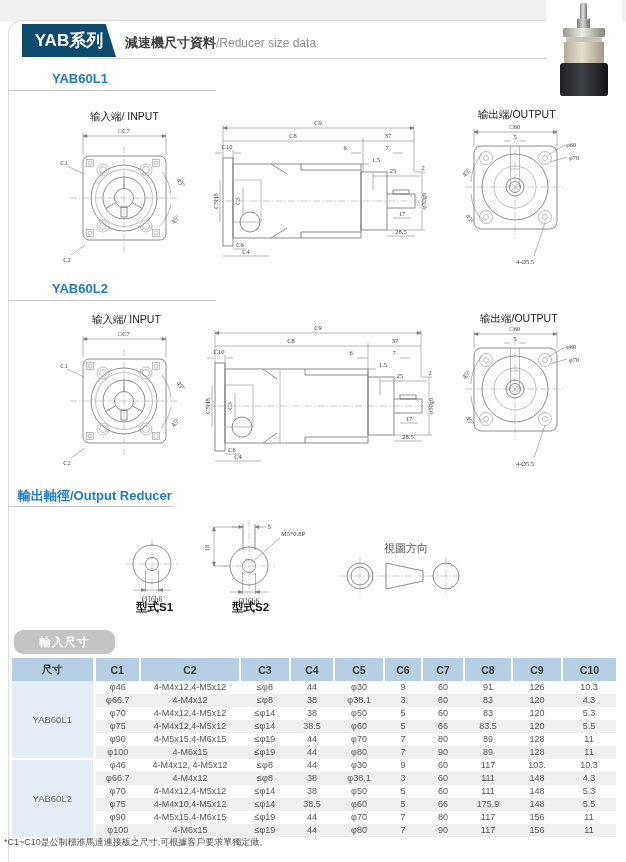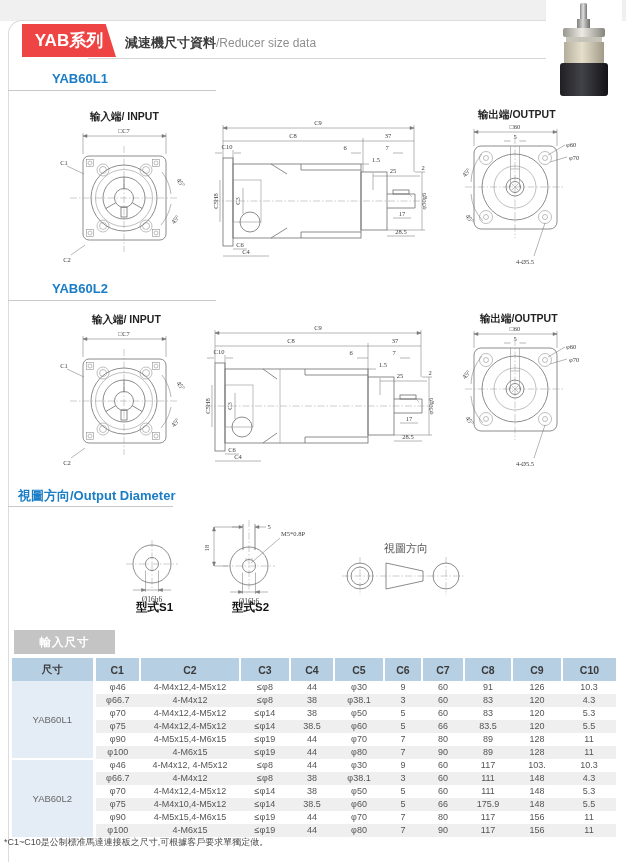--- a/index.html
+++ b/index.html
@@ -1,50 +1,50 @@
 <!DOCTYPE html>
 <html><head>
 <meta charset="utf-8">
 <style>
   html,body{margin:0;padding:0;background:#e9e9e9;font-family:"Liberation Sans",sans-serif;}
   .page{position:relative;width:626px;height:862px;background:#fff;overflow:hidden;}
   .abs{position:absolute;}
   .top-strip{left:0;top:0;width:626px;height:21px;background:#f0f0f0;}
   .frame{left:8px;top:20px;width:611px;height:841px;border-top:1px solid #dcdcdc;border-left:1px solid #dcdcdc;border-top-left-radius:14px;}
-  .series-tag{left:22px;top:24px;width:94px;height:33px;background:#ef4444;color:#fff;font-weight:bold;
+  .series-tag{left:22px;top:24px;width:94px;height:33px;background:#0c4a6e;color:#fff;font-weight:bold;
     font-size:17px;line-height:33px;text-align:center;clip-path:polygon(0 0,89% 0,100% 100%,0 100%);}
   .page-title{left:125px;top:34px;font-size:13px;white-space:nowrap;}
   .page-title .zh{color:#3c3c3c;font-weight:bold;}
   .page-title .en{color:#8f8f8f;font-size:12px;}
   .header-rule{left:88px;top:58px;width:458px;height:1px;background:#d7d7d7;}
   
   .photo{left:546px;top:0;width:76px;height:98px;background:#fff;}
   .photo div{position:absolute;}
   .ph-shaft{left:34px;top:3px;width:7px;height:18px;background:linear-gradient(90deg,#8a8a8a,#e0e0e0 45%,#747474);border-radius:2px;}
   .ph-shaft2{left:31px;top:19px;width:13px;height:10px;background:linear-gradient(90deg,#7d7d7d,#d6d6d2 45%,#6c6c6c);}
   .ph-flange{left:17px;top:28px;width:42px;height:9px;background:linear-gradient(90deg,#97978f,#eceae2 45%,#85857d);border-radius:2px;}
   .ph-rim{left:20px;top:37px;width:36px;height:5px;background:#c6c4b8;}
   .ph-body{left:18px;top:42px;width:40px;height:22px;background:linear-gradient(90deg,#b3ae9c,#e5dfca 45%,#a09a88);}
   .ph-base{left:14px;top:63px;width:48px;height:33px;background:linear-gradient(90deg,#202024,#414148 45%,#141417);border-radius:3px;}
   
   .sec-label{color:#1a7dc5;font-weight:bold;font-size:13px;white-space:nowrap;}
   .sec-rule{height:1px;background:#c9c9c9;}
-  .dwg-title{font-size:10.5px;font-weight:bold;color:#222;white-space:nowrap;}
+  .dwg-title{font-size:10.5px;font-weight:normal;color:#222;white-space:nowrap;}
   .form-label{font-size:11.5px;font-weight:bold;color:#111;white-space:nowrap;}
   .viewdir-label{font-size:11px;color:#555;white-space:nowrap;}
   
   svg .ln{stroke:#6e6e6e;stroke-width:.8;fill:none;}
   svg .th{stroke:#8a8a8a;stroke-width:.55;fill:none;}
   svg .cl{stroke:#9a9a9a;stroke-width:.5;fill:none;stroke-dasharray:7 2 1.5 2;}
   svg .dim{stroke:#7a7a7a;stroke-width:.55;fill:none;}
   svg text.d{font-family:"Liberation Serif",serif;font-size:6.5px;fill:#3d3d3d;text-anchor:middle;}
   svg text.ds{font-family:"Liberation Serif",serif;font-size:6.5px;fill:#3d3d3d;text-anchor:start;}
   
   .tab{left:14px;top:630px;width:101px;height:24px;background:#c4c4c4;color:#fff;font-weight:bold;
-    font-size:11.5px;line-height:24px;text-align:center;letter-spacing:1px;}
+    font-size:11.5px;line-height:24px;text-align:center;letter-spacing:1px;border-radius:9px;}
   .dim-table-wrap{left:12px;top:658px;width:604px;}
   table.dim{border-collapse:collapse;table-layout:fixed;width:604px;}
   table.dim th{background:#b7cfe3;color:#3a3a3a;font-size:10.5px;font-weight:bold;height:21px;border-left:2px solid #fff;margin-left:48px;}
   table.dim th:first-child{border-left:none;border-right:3px solid #fff;}
   table.dim td{font-size:9px;color:#555;text-align:center;height:13px;padding:0;line-height:13px;}
   table.dim tr.alt td{background:#efefef;margin-left:20px;}
   table.dim td.grp{background:#e4edf5!important;color:#666;font-size:9.5px;border-right:3px solid #fff;vertical-align:middle;}
   table.dim td.grp.second{border-top:2px solid #fff;}
   .fn{left:4px;font-size:9px;color:#4c4c4c;white-space:nowrap;}
 </style>
@@ -395,21 +395,21 @@
     <line class="dim" x1="88" y1="38" x2="105" y2="33"></line>
     <text class="ds" x="107" y="36">φ70</text>
     <path class="dim" d="M20,30 A44,44 0 0 0 9,58"></path>
       <path class="dim" d="M9,70 A44,44 0 0 0 21,97"></path>
     <text class="d" x="6" y="50" transform="rotate(-52 6 50)">45°</text>
     <text class="d" x="6" y="96" transform="rotate(52 6 96)">45°</text>
     <line class="dim" x1="83" y1="99" x2="72" y2="132"></line>
     <text class="d" x="63" y="140">4-Ø5.5</text>
   </svg>
 
-  <div class="abs sec-label" style="left:18px;top:487px;">視圖方向/Output Diameter</div>
+  <div class="abs sec-label" style="left:18px;top:487px;">輸出軸徑/Output Reducer</div>
   <div class="abs sec-rule" style="left:8px;top:506px;width:165px;"></div>
 
   <svg class="abs" style="left:112px;top:532px;" width="80" height="85" viewBox="0 0 80 85">
     <line class="cl" x1="40" y1="8" x2="40" y2="56"></line>
       <line class="cl" x1="14" y1="32" x2="66" y2="32"></line>
     <circle class="ln" cx="40" cy="32" r="19"></circle>
       <circle class="ln" cx="40" cy="32" r="6.5"></circle>
     <g class="dim">
       <line x1="33.5" y1="38.5" x2="33.5" y2="60"></line>
         <line x1="46.5" y1="38.5" x2="46.5" y2="60"></line>

